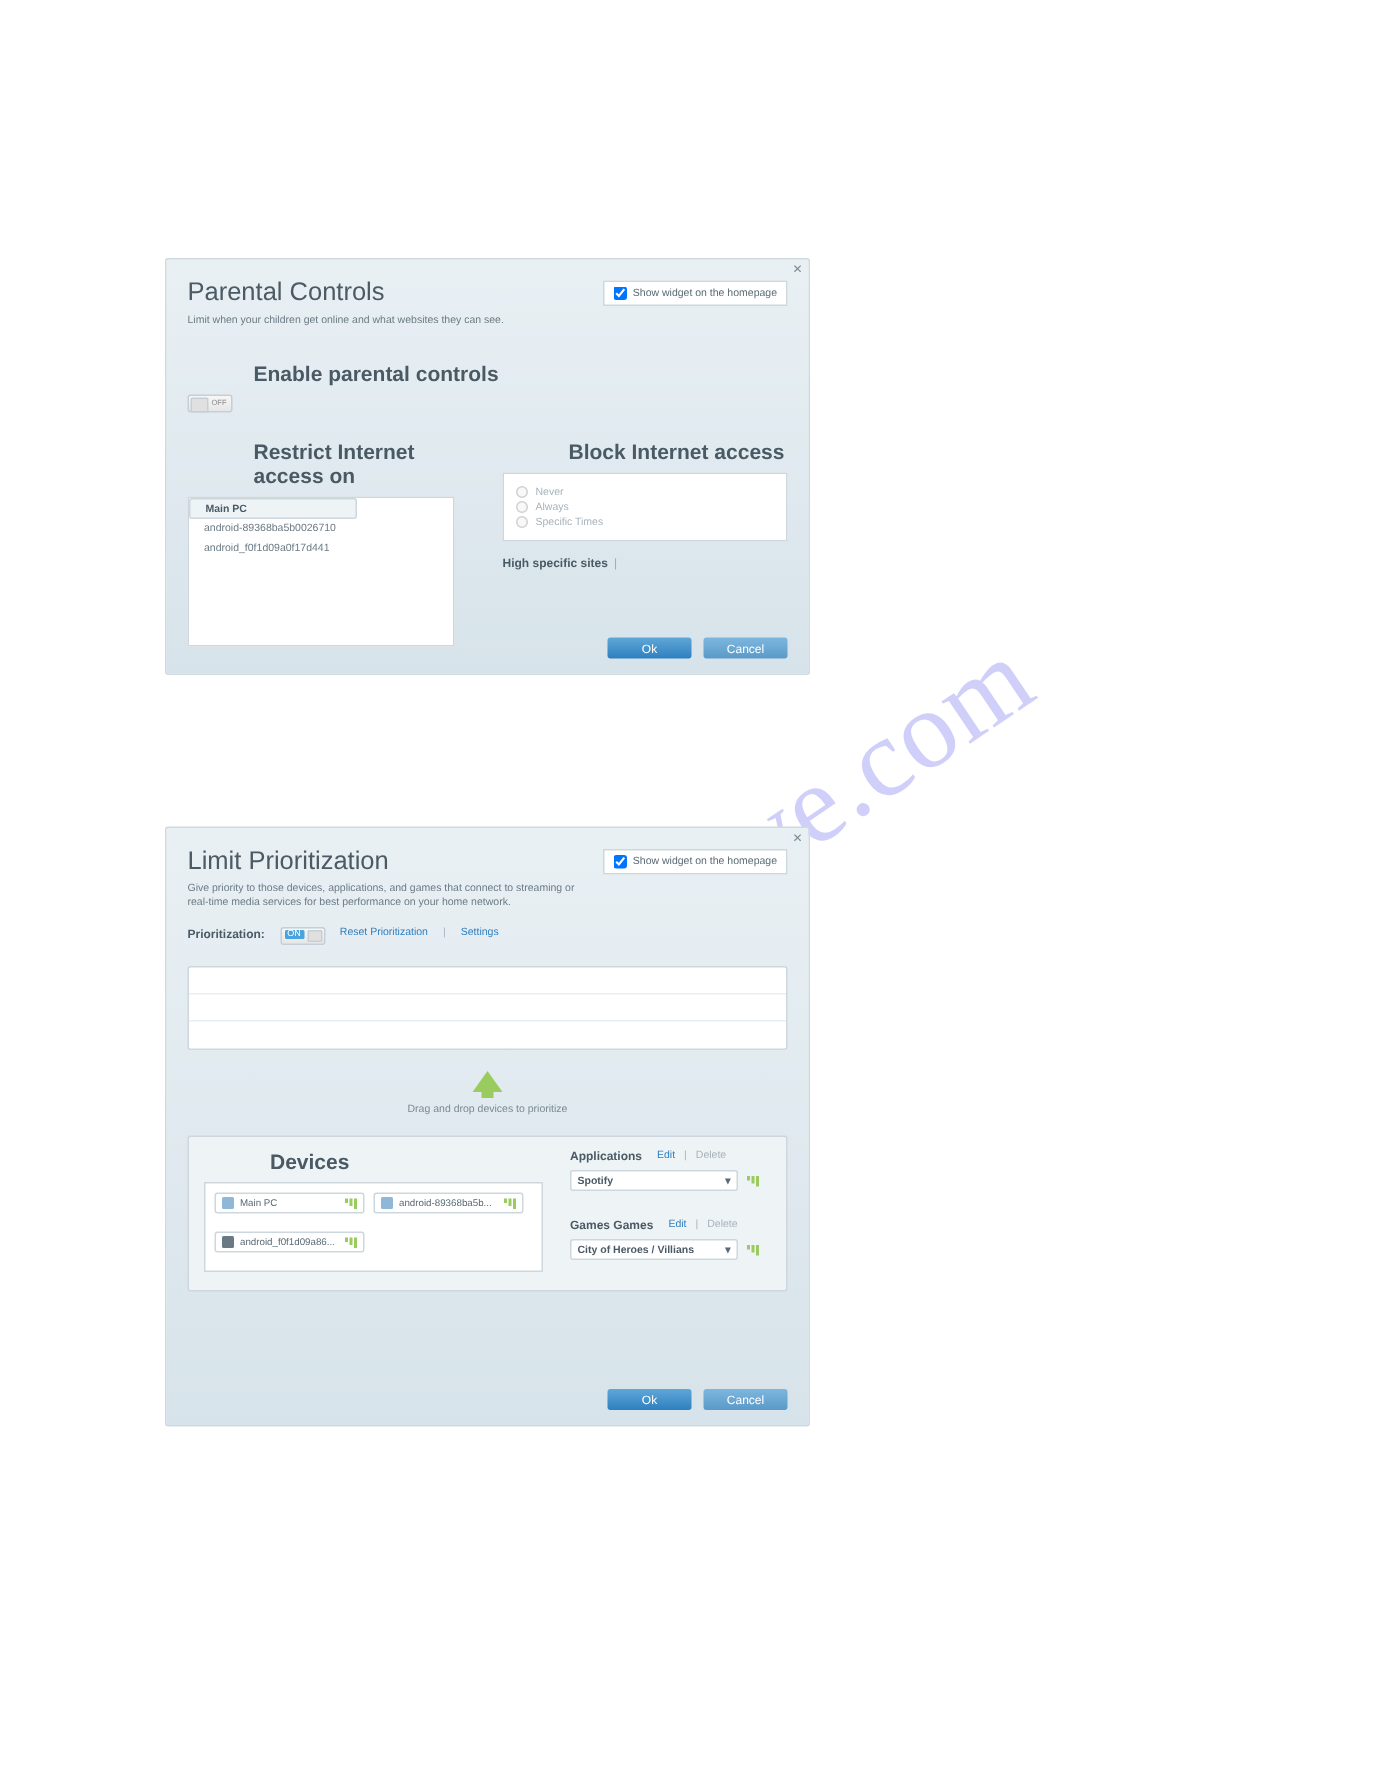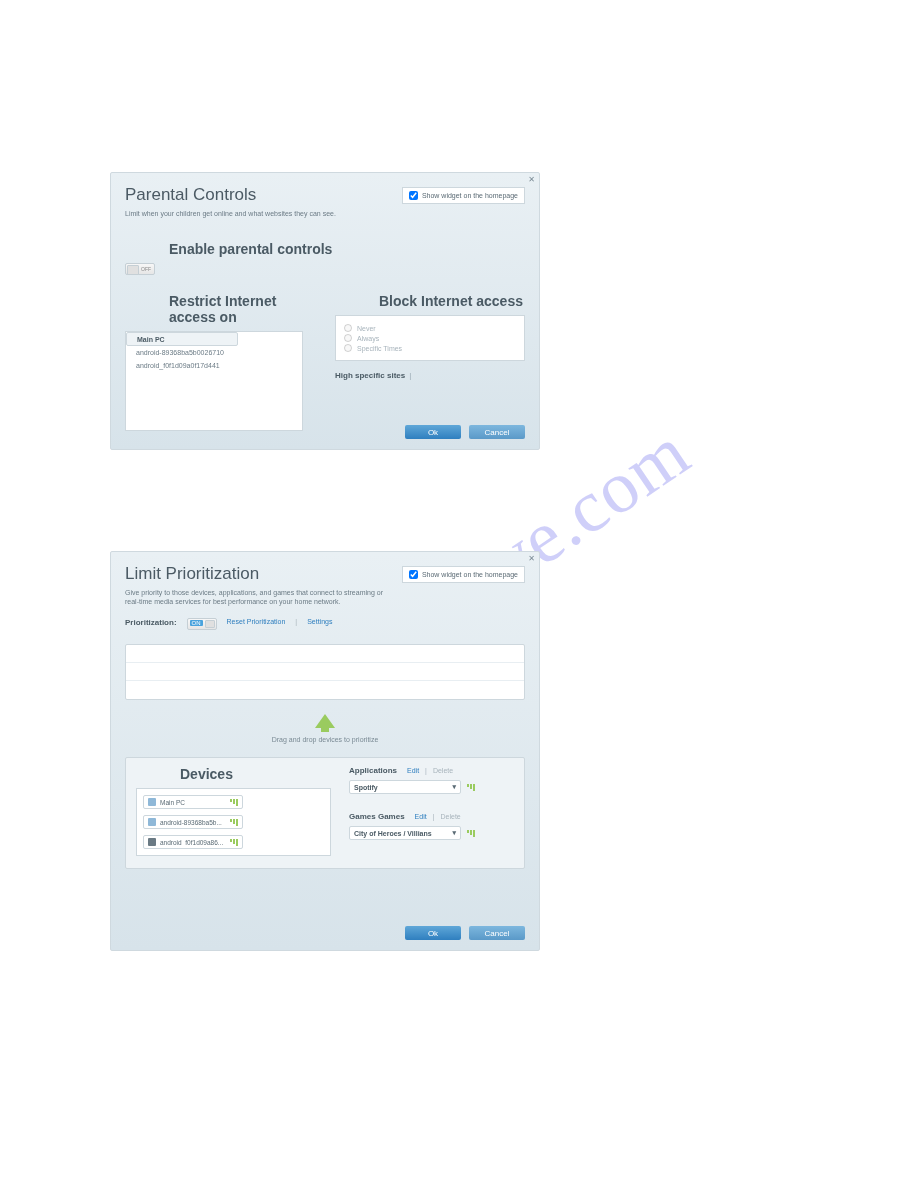--- a/index.html
+++ b/index.html
@@ -105,21 +105,21 @@
     border-left:10px solid transparent;
     border-right:10px solid transparent;
     border-bottom:14px solid #9acb5f;
   }
   .arrow-stem { width:8px; height:6px; background:#9acb5f; margin:-2px auto 0; }
   .arrow-txt { font-size:7px; color:#7a8a94; margin-top:4px; }
 
   .np-box { margin-top:14px; border:1px solid #cdd7dd; background:#eef3f6; border-radius:2px; }
   .np-head { background: linear-gradient(#e4ebef,#d4dee4); padding:5px 10px; font-size:8px; font-weight:bold; color:#4a5a64; border-bottom:1px solid #cdd7dd; }
   .np-body { display:flex; padding:8px 10px 12px; gap:18px; }
-  .np-left { width: 195px; }
+  .np-left { width: 226px; }
   .np-right { flex:1; }
 
   .devices-box {
     margin-top:6px; background:#fff; border:1px solid #cdd7dd;
     padding:6px; display:flex; flex-wrap:wrap; gap:6px;
     min-height: 60px;
   }
   .chip {
     width: 100px; height: 14px;
     background:#fff; border:1px solid #cdd7dd; border-radius:2px;

